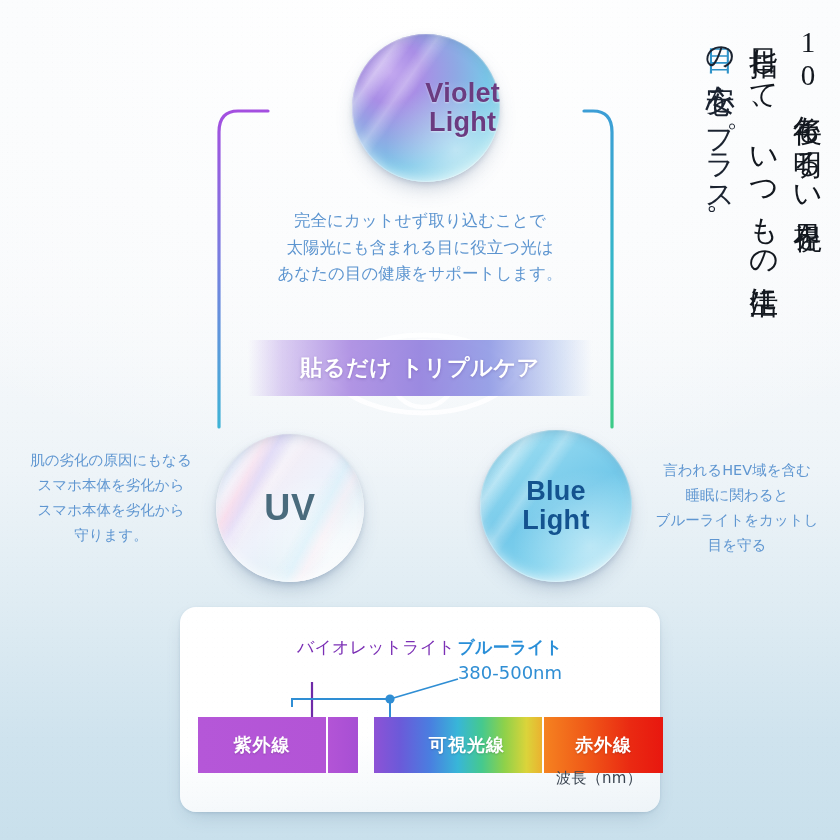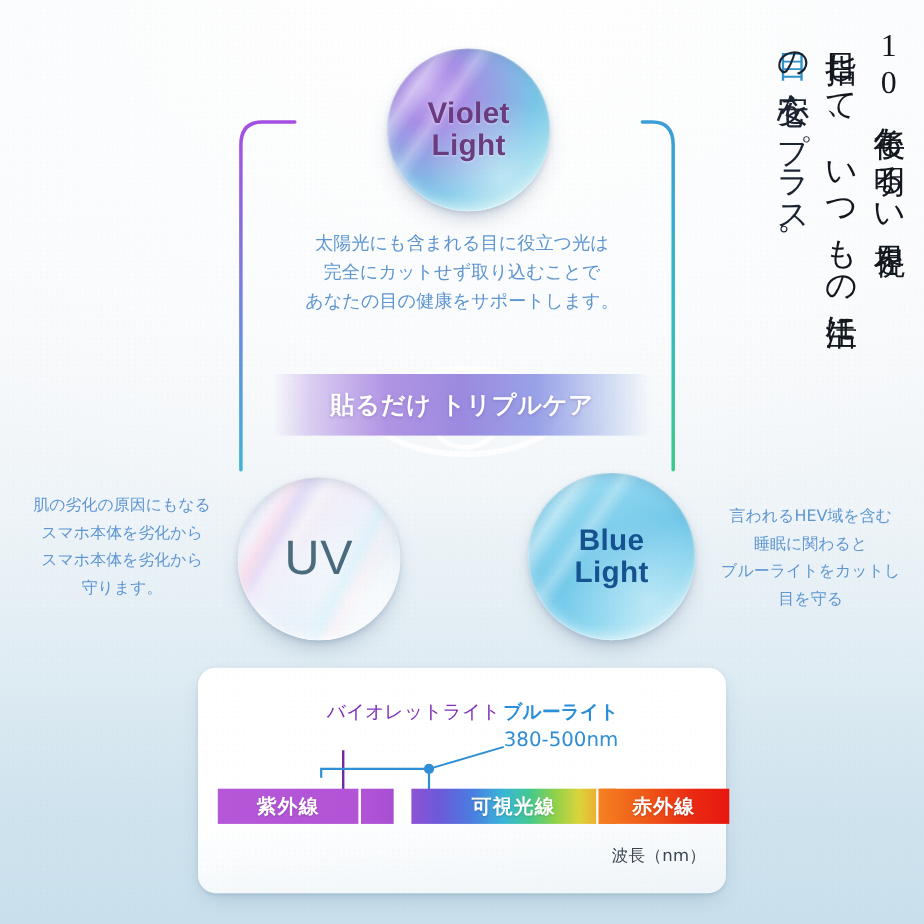--- a/index.html
+++ b/index.html
@@ -44,38 +44,39 @@
   .orb{
     position:absolute;border-radius:50%;
     display:flex;align-items:center;justify-content:center;
     text-align:center;line-height:1.06;
     box-shadow:0 10px 22px -8px rgba(60,90,130,.40), 0 2px 5px rgba(70,100,140,.18);
   }
   .orb .label{position:relative;z-index:4;}
 
   
   #orb-violet{
-    left:352px;top:44px;width:148px;height:148px;
+    left:352px;top:34px;width:148px;height:148px;
     background:
       radial-gradient(circle at 70% 78%, rgba(255,255,255,.50) 0%, rgba(255,255,255,0) 45%),
       radial-gradient(circle at 26% 26%, #c3a8ef 0%, #a98ee6 20%, #8fa8e4 42%, #79c6e8 62%, #8fdcec 80%, #a3e6f0 100%);
+    justify-content: flex-end;
   }
   #orb-violet .label{
     font-size:27px;font-weight:600;color:#6b3b80;letter-spacing:.01em;
     text-shadow:0 1px 2px rgba(255,255,255,.45);
   }
   
   #orb-uv{
     left:216px;top:434px;width:148px;height:148px;
     background:
       radial-gradient(circle at 72% 74%, rgba(255,255,255,.62) 0%, rgba(255,255,255,0) 46%),
       linear-gradient(135deg,#dfe6fa 0%,#e8eefb 18%,#f3eef7 34%,#eef2fb 50%,#e4f1f8 66%,#f2f7fb 82%,#dbe9f4 100%);
   }
   #orb-uv .label{
-    font-size:44px;font-weight:400;color:#4a6b7d;letter-spacing:.02em;
+    font-size:36px;font-weight:700;color:#4a6b7d;letter-spacing:.02em;
   }
   #orb-uv .streak{
     position:absolute;inset:0;border-radius:50%;overflow:hidden;
     background:
       linear-gradient(118deg, rgba(255,255,255,0) 16%, rgba(255,210,228,.55) 23%, rgba(214,200,245,.45) 29%, rgba(255,255,255,0) 36%),
       linear-gradient(118deg, rgba(255,255,255,0) 58%, rgba(215,240,250,.55) 65%, rgba(255,236,243,.40) 71%, rgba(255,255,255,0) 78%);
   }
   
   #orb-blue{
     left:480px;top:430px;width:152px;height:152px;
@@ -140,21 +141,21 @@
   }
   #vl-title{left:196px;top:29px;width:0;}
   #vl-title .t1{display:block;font-size:17px;font-weight:400;color:#7b2fb5;letter-spacing:.01em;}
   #vl-title .t2{display:block;font-size:18px;font-weight:500;color:#6f2aa8;margin-top:3px;}
   #bl-title{left:330px;top:29px;width:0;}
   #bl-title .t1{display:block;font-size:17px;font-weight:700;color:#2a8fd8;letter-spacing:.01em;}
   #bl-title .t2{display:block;font-size:18px;font-weight:500;color:#2f8ed4;margin-top:3px;}
   .pk-title .inner{position:absolute;left:0;top:0;transform:translateX(-50%);}
 
   #bar{
-    position:absolute;left:18px;top:110px;width:463px;height:32px;padding-left:40px;
+    position:absolute;left:18px;top:110px;width:463px;height:56px;padding-left:40px;
   }
   .band{position:absolute;top:0;height:100%;display:flex;align-items:center;justify-content:center;}
   .band span{
     font-family:"DejaVu Sans","Liberation Sans",sans-serif;
     font-size:18px;font-weight:700;color:#ffffff;letter-spacing:.06em;
     text-shadow:0 1px 2px rgba(0,0,0,.18);
   }
   #band-uv{left:0;width:128px;background:linear-gradient(90deg,#b557d8 0%,#b354d6 100%);}
   #band-vl{left:128px;width:30px;background:linear-gradient(90deg,#b354d6 0%,#a74fd4 100%);
            border-left:2px solid #ffffff;border-right:2px solid #ffffff;}
@@ -238,22 +239,22 @@
   <div class="orb" id="orb-blue">
     <div class="sheen"></div>
     <div class="rim"></div>
     <div class="label">
       <div>Blue</div>
       <div>Light</div>
     </div>
   </div>
 
   <div class="jp" id="txt-violet">
+    <div>完全にカットせず取り込むことで</div>
     <div>太陽光にも含まれる目に役立つ光は</div>
-    <div>完全にカットせず取り込むことで</div>
     <div>あなたの目の健康をサポートします。</div>
   </div>
   <div class="jp" id="txt-uv">
     <div>肌の劣化の原因にもなる</div>
     <div>スマホ本体を劣化から</div>
     <div>スマホ本体を劣化から</div>
     <div>守ります。</div>
   </div>
   <div class="jp" id="txt-blue">
     <div>言われるHEV域を含む</div>

